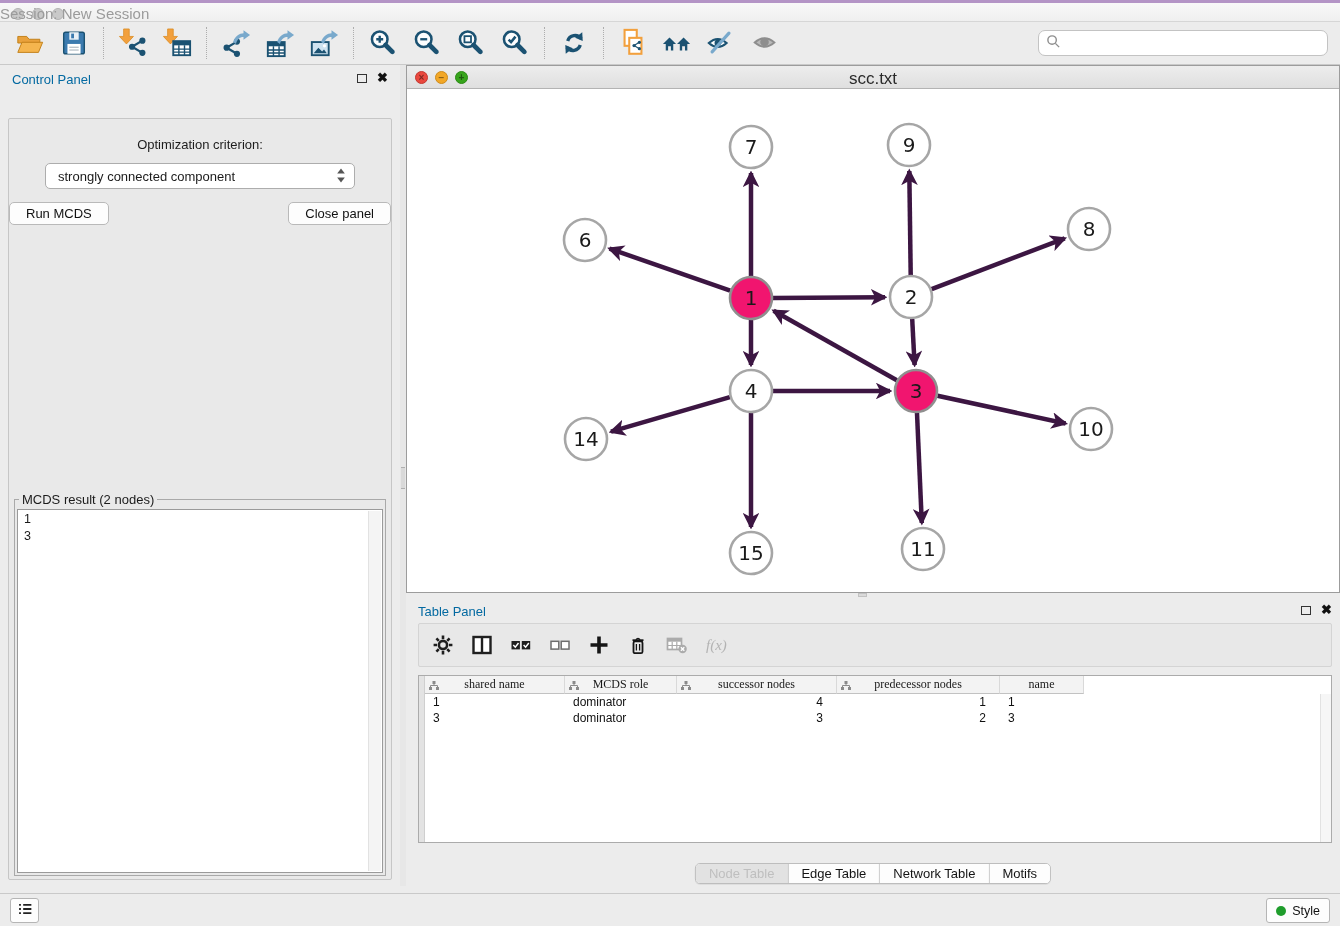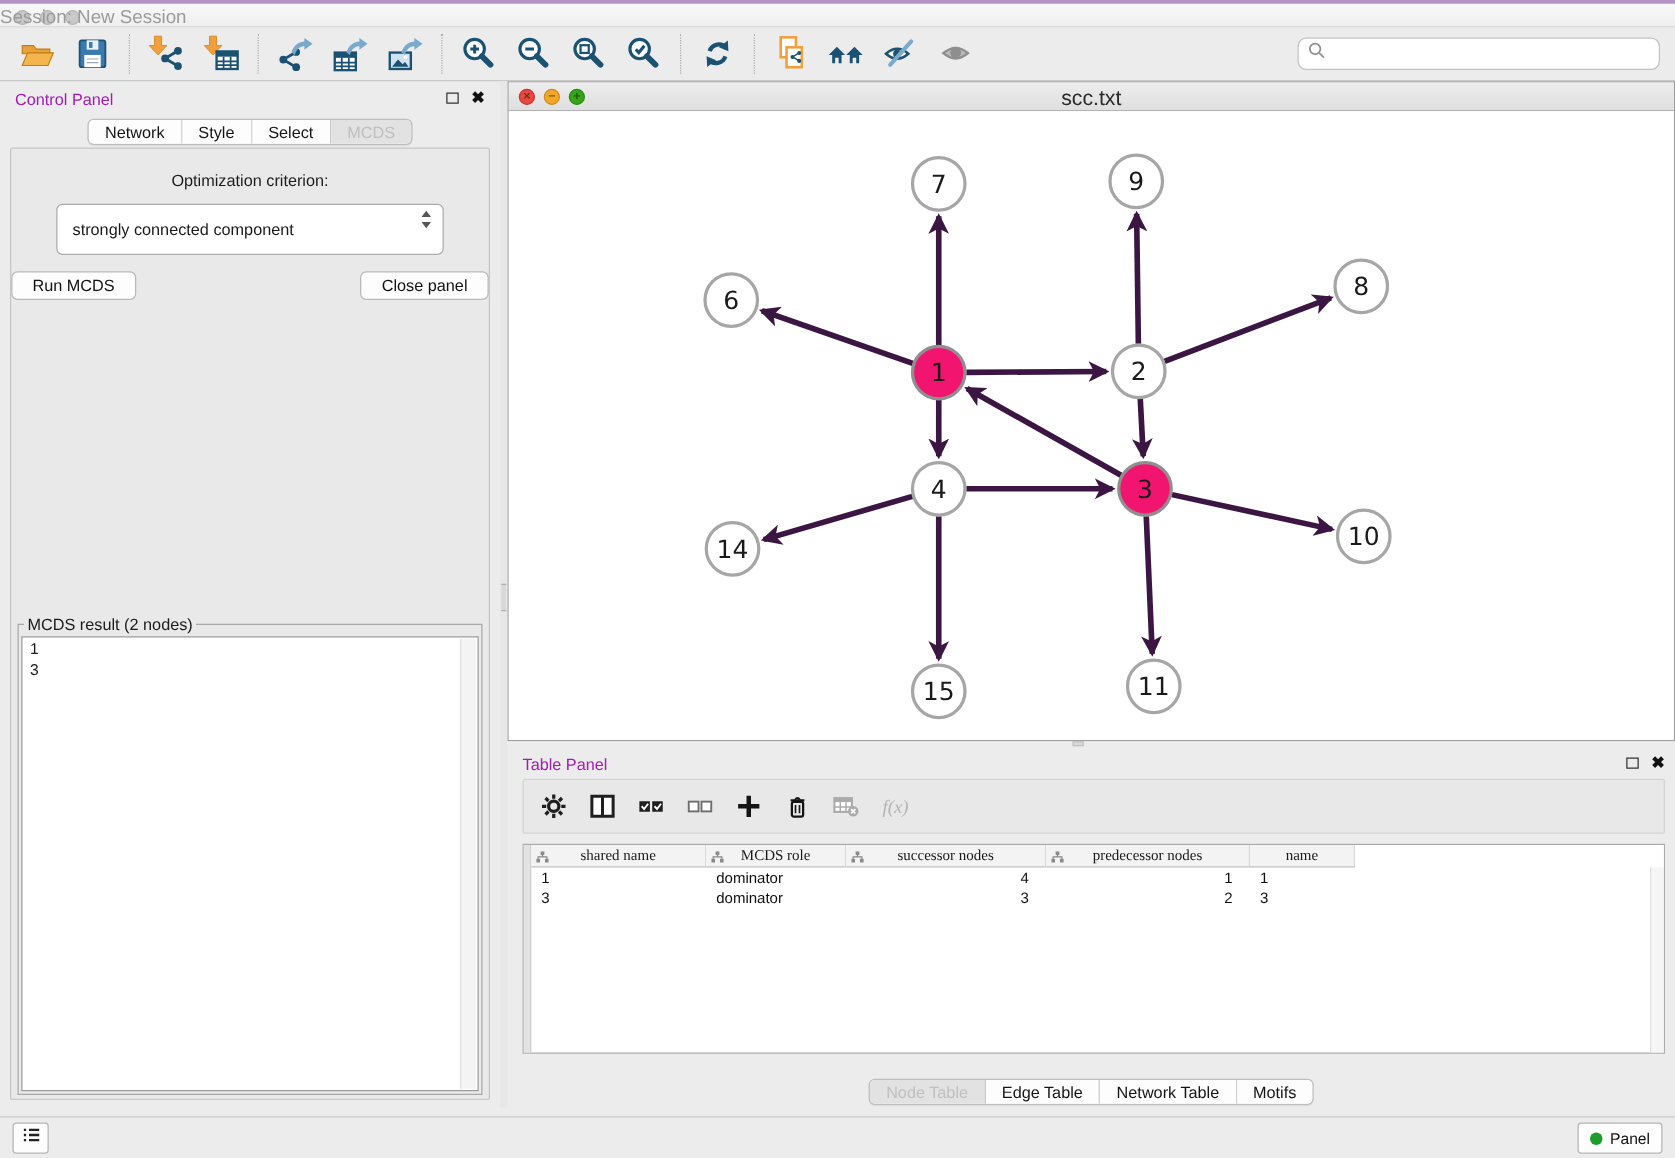--- a/index.html
+++ b/index.html
@@ -24,29 +24,29 @@
 
   
   .seg { display:inline-flex; border:1px solid #BDBDBD; border-radius:5px; overflow:hidden; background:#fff; box-shadow:0 1px 0 rgba(0,0,0,.06); }
   .seg .tab { padding:2px 13px; font-size:13px; color:#141414; background:#FDFDFD; border-right:1px solid #C8C8C8; white-space:nowrap; }
   .seg .tab:last-child { border-right:none; }
   .seg .tab.active { background:#E2E2E2; color:#BFBFBF; }
 
   
   .control-panel { position:absolute; left:0; top:65px; width:400px; height:821px; }
   .panel-head { position:relative; height:30px; }
-  .panel-head .ph-title { position:absolute; left:12px; top:7px; font-size:13px; color:#a21caf; }
+  .panel-head .ph-title { position:absolute; left:12px; top:7px; font-size:13px; color:#0369a1; }
   .ph-icons { position:absolute; right:12px; top:8px; display:flex; gap:10px; align-items:center; }
   .float-ico { width:10px; height:9px; border:1.5px solid #333; background:transparent; }
   .close-ico { font-size:13px; font-weight:bold; color:#111; line-height:10px; }
   .cp-tabs { position:absolute; left:0; right:0; top:30px; text-align:center; }
   .cp-content { position:absolute; left:8px; right:8px; top:53px; bottom:6px; background:#E9E9E9;
     border:1px solid #C6C6C6; border-radius:2px; }
   .crit-label { margin-top:18px; text-align:center; font-size:13px; color:#1d1d1d; }
-  .dropdown { position:relative; margin:11px auto 0; width:310px; height:41px; background:#fff;
+  .dropdown { position:relative; margin:11px auto 0; width:310px; height:26px; background:#fff;
     border:1px solid #ADADAD; border-radius:5px; font-size:13px; display:flex; align-items:center; padding:0 24px 0 12px; }
   .dropdown .chev { position:absolute; right:7px; top:3px; }
   .btn-row { margin-top:13px; display:flex; justify-content:space-between; gap:14px; }
   .btn { background:#FDFDFD; border:1px solid #B9B9B9; border-radius:5px; font-size:13px; padding:3px 16px; color:#111; }
   .mcds-fieldset { position:absolute; left:5px; right:5px; top:373px; bottom:3px; border:1px solid #A9A9A9;
     padding:2px; background:#E9E9E9; }
   .mcds-fieldset legend { font-size:13px; color:#1b1b1b; padding:0 3px; margin-left:2px; }
   .mcds-list { position:relative; width:100%; height:100%; background:#fff; border:1px solid #9A9A9A; overflow:hidden; }
   .mcds-list .item { font-size:12.5px; padding:1px 0 0 6px; line-height:16px; }
   .mcds-scroll { position:absolute; right:1px; top:1px; bottom:1px; width:13px; background:#F4F4F4; border-left:1px solid #E2E2E2; }
@@ -281,26 +281,20 @@
 </div>
 
 <div class="control-panel">
   <div class="panel-head">
     <span class="ph-title">Control Panel</span>
     <span class="ph-icons">
       <span class="float-ico"></span>
       <span class="close-ico">✖</span>
     </span>
   </div>
-  <div class="cp-tabs"><span class="seg" id="cp-tabs">
-        <div class="tab">Network</div>
-        <div class="tab">Style</div>
-        <div class="tab">Select</div>
-        <div class="tab active">MCDS</div>
-      </span></div>
   <div class="cp-content">
     <div class="crit-label">Optimization criterion:</div>
     <div class="dropdown">
       <span>strongly connected component</span>
       <span class="chev"><svg viewBox="0 0 12 17" width="12" height="17">
             <path d="M6 1.5 L9.8 6.5 H2.2 Z" fill="#555"></path>
             <path d="M6 15.5 L2.2 10.5 H9.8 Z" fill="#555"></path>
           </svg></span>
     </div>
     <div class="btn-row">
@@ -548,15 +542,15 @@
 </div>
 
 <div class="status-bar">
   <div class="sb-btn sb-list">
     <span><svg viewBox="0 0 22 22" width="20" height="20">
           <path d="M4.5 6.5 h2 M9 6.5 h9 M4.5 11 h2 M9 11 h9 M4.5 15.5 h2 M9 15.5 h9" stroke="#222" stroke-width="2"></path>
         </svg></span>
   </div>
   <div class="sb-btn sb-memory">
     <span class="mem-dot" id="mem-dot" style="background: rgb(31, 157, 44);"></span>
-    <span>Panel</span>
+    <span>Style</span>
   </div>
 </div>
 
 </body></html>

